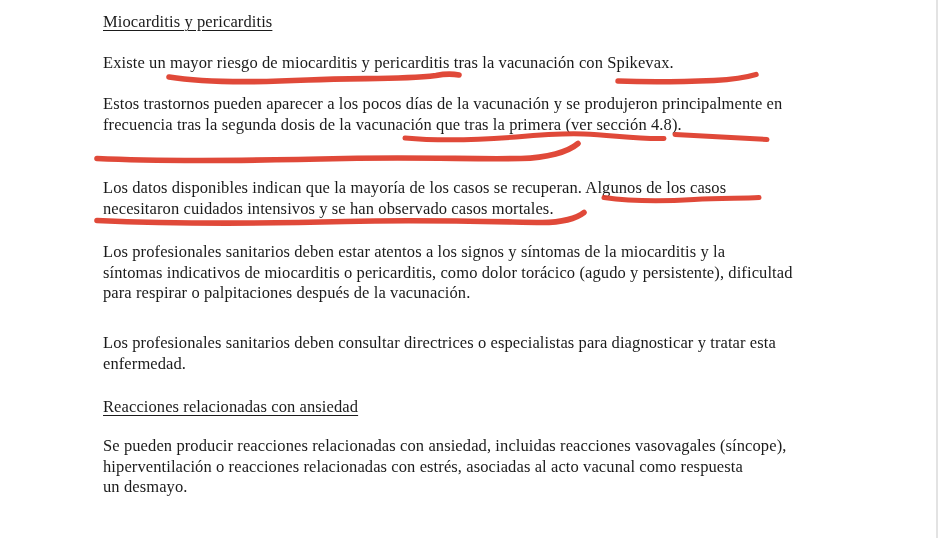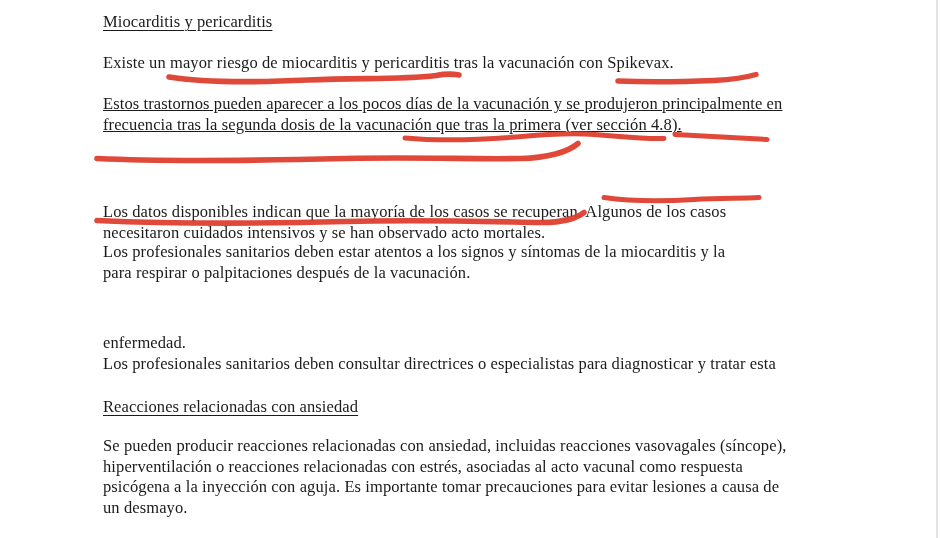--- a/index.html
+++ b/index.html
@@ -38,46 +38,46 @@
 <body>
 
 <div class="page">
 
   <div class="tb doc-heading" style="top:12px;">Miocarditis y pericarditis</div>
 
   <div class="tb" style="top:53px;">
     <div>Existe un mayor riesgo de miocarditis y pericarditis tras la vacunación con Spikevax.</div>
   </div>
 
-  <div class="tb" style="top:94px;text-decoration:underline;">
+  <div class="tb" style="top:94px;">
     <div>Estos trastornos pueden aparecer a los pocos días de la vacunación y se produjeron principalmente en</div>
     <div>frecuencia tras la segunda dosis de la vacunación que tras la primera (ver sección 4.8).</div>
   </div>
 
-  <div class="tb" style="top:178px;margin-top:24px;">
+  <div class="tb" style="top:178px;">
     <div>Los datos disponibles indican que la mayoría de los casos se recuperan. Algunos de los casos</div>
-    <div>necesitaron cuidados intensivos y se han observado acto mortales.</div>
+    <div>necesitaron cuidados intensivos y se han observado casos mortales.</div>
   </div>
 
   <div class="tb" style="top:242px;">
     <div>Los profesionales sanitarios deben estar atentos a los signos y síntomas de la miocarditis y la</div>
+    <div>síntomas indicativos de miocarditis o pericarditis, como dolor torácico (agudo y persistente), dificultad</div>
     <div>para respirar o palpitaciones después de la vacunación.</div>
   </div>
 
   <div class="tb" style="top:333px;">
+    <div>Los profesionales sanitarios deben consultar directrices o especialistas para diagnosticar y tratar esta</div>
     <div>enfermedad.</div>
-    <div>Los profesionales sanitarios deben consultar directrices o especialistas para diagnosticar y tratar esta</div>
   </div>
 
   <div class="tb doc-heading" style="top:397px;">Reacciones relacionadas con ansiedad</div>
 
   <div class="tb" style="top:436px;">
     <div>Se pueden producir reacciones relacionadas con ansiedad, incluidas reacciones vasovagales (síncope),</div>
     <div>hiperventilación o reacciones relacionadas con estrés, asociadas al acto vacunal como respuesta</div>
-    <div>psicógena a la inyección con aguja. Es importante tomar precauciones para evitar lesiones a causa de</div>
     <div>un desmayo.</div>
   </div>
 
   <svg class="annotation-svg" viewBox="0 0 940 538">
     <path stroke-width="5.6" d="M169 77 C 205 83, 255 82.5, 308 80 C 362 77.5, 398 80, 436 75.5 C 446 73.5, 454 74, 459 75" stroke="#de3b2a"></path>
     <path stroke-width="5.4" d="M618 81 C 652 82.5, 690 81.5, 714 80.5 C 732 79.5, 746 77.5, 756 74.5" stroke="#de3b2a"></path>
     <path stroke-width="5" d="M405 138 C 438 141, 478 140, 516 137 C 544 134.5, 562 133, 584 134 C 614 135.5, 642 139.5, 664 138.5" stroke="#de3b2a"></path>
     <path stroke-width="5" d="M675 134.5 C 702 136, 738 138, 767 139.5" stroke="#de3b2a"></path>
     <path stroke-width="5.6" d="M97 158.5 C 160 161.5, 260 160.5, 345 158.5 C 425 157, 475 159.5, 521 158.5 C 547 158, 568 152, 578 143.5" stroke="#de3b2a"></path>
     <path stroke-width="5" d="M604 197.5 C 632 201.5, 662 201.5, 694 199.5 C 722 198, 742 198.5, 759 197.5" stroke="#de3b2a"></path>

